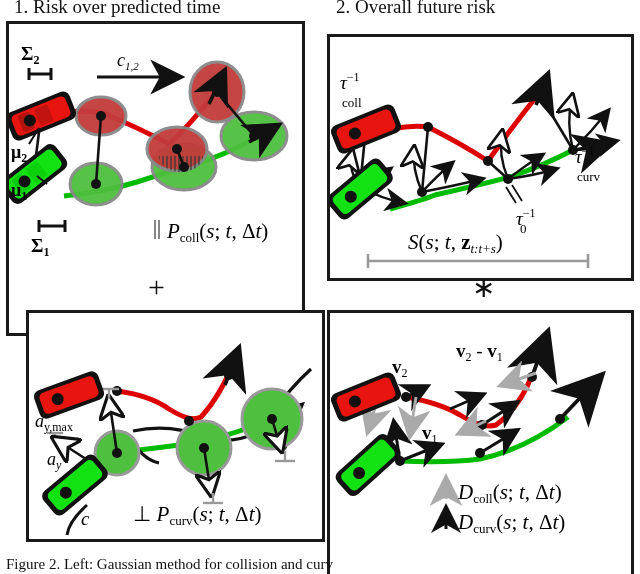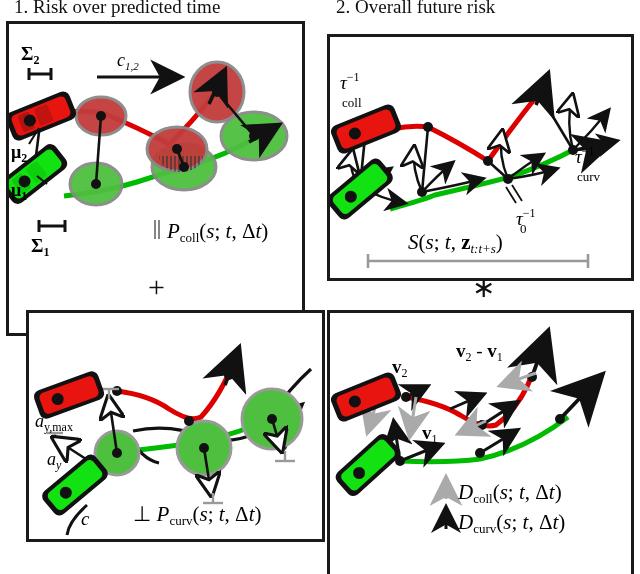--- a/index.html
+++ b/index.html
@@ -370,14 +370,15 @@
 
       <text x="62" y="60" font-size="19"><tspan class="mbf">v</tspan><tspan class="mup" font-size="12" dy="4">2</tspan></text>
       <text x="92" y="126" font-size="19"><tspan class="mbf">v</tspan><tspan class="mup" font-size="12" dy="4">1</tspan></text>
       <text x="126" y="44" font-size="19"><tspan class="mbf">v</tspan><tspan class="mup" font-size="12" dy="4">2</tspan><tspan class="mup" font-size="19" dy="-4"> - </tspan><tspan class="mbf" font-size="19">v</tspan><tspan class="mup" font-size="12" dy="4">1</tspan></text>
 
       <text x="128" y="186" font-size="21"><tspan class="mth">D</tspan><tspan class="mup" font-size="13" dy="4">coll</tspan><tspan class="mup" font-size="21" dy="-4">(</tspan><tspan class="mth" font-size="21">s</tspan><tspan class="mup" font-size="21">; </tspan><tspan class="mth" font-size="21">t</tspan><tspan class="mup" font-size="21">, Δ</tspan><tspan class="mth" font-size="21">t</tspan><tspan class="mup" font-size="21">)</tspan></text>
       <text x="128" y="216" font-size="21"><tspan class="mth">D</tspan><tspan class="mup" font-size="13" dy="4">curv</tspan><tspan class="mup" font-size="21" dy="-4">(</tspan><tspan class="mth" font-size="21">s</tspan><tspan class="mup" font-size="21">; </tspan><tspan class="mth" font-size="21">t</tspan><tspan class="mup" font-size="21">, Δ</tspan><tspan class="mth" font-size="21">t</tspan><tspan class="mup" font-size="21">)</tspan></text>
     </svg>
   </div>
 
+  <div class="caption">Figure 2. Left: Gaussian method for collision and curv</div>
 
 </div>
 
 </body></html>

